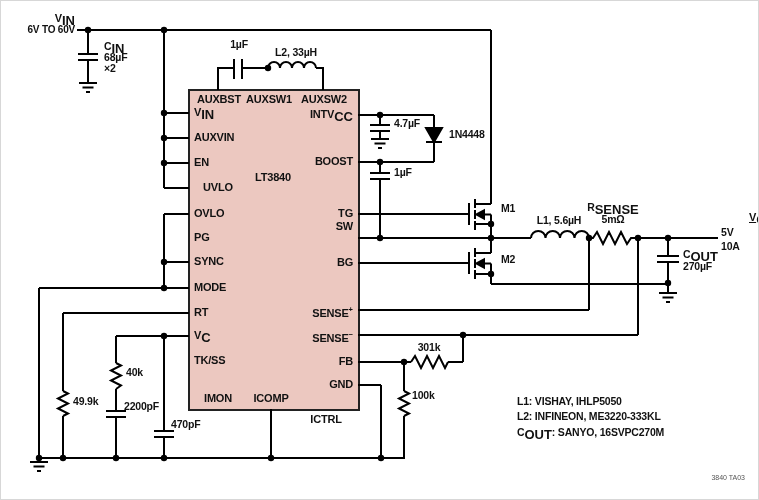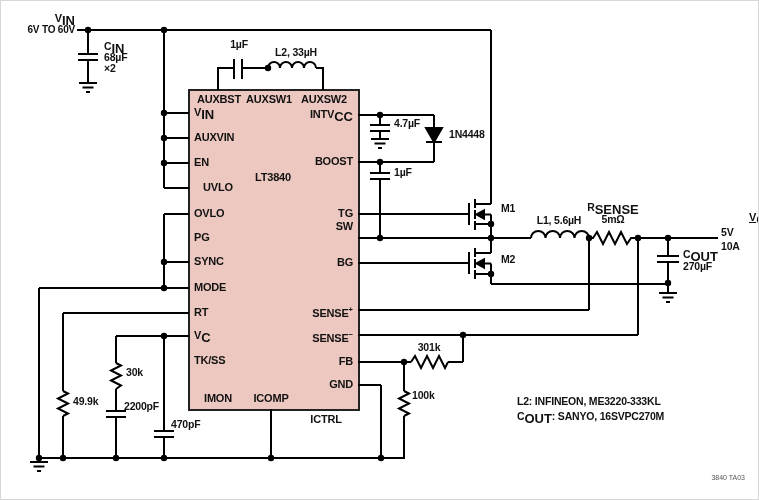--- a/index.html
+++ b/index.html
@@ -179,21 +179,21 @@
     <div class="lbl ctr" style="left:584px;top:201px;width:56px;"><span>R</span><sub>SENSE</sub></div>
     <div class="lbl ctr" style="left:584px;top:213px;width:56px;">5mΩ</div>
 
     <div class="lbl" style="left:748px;top:211px;font-size:11px;text-decoration:underline;"><span>V</span><sub>OUT</sub></div>
     <div class="lbl" style="left:720px;top:226px;">5V</div>
     <div class="lbl" style="left:720px;top:240px;">10A</div>
     <div class="lbl" style="left:682px;top:248px;"><span>C</span><sub>OUT</sub></div>
     <div class="lbl" style="left:682px;top:260px;">270µF</div>
 
     <div class="lbl" style="left:72px;top:395px;">49.9k</div>
-    <div class="lbl" style="left:125px;top:366px;">30k</div>
+    <div class="lbl" style="left:125px;top:366px;">40k</div>
     <div class="lbl" style="left:123px;top:400px;">2200pF</div>
     <div class="lbl" style="left:170px;top:418px;">470pF</div>
 
     <div class="lbl ctr" style="left:404px;top:341px;width:48px;">301k</div>
     <div class="lbl" style="left:411px;top:389px;">100k</div>
 
     <div class="pin ctr" style="left:240px;top:171px;width:64px;">LT3840</div>
 
     <div class="pin ctr" style="left:188px;top:93px;width:60px;"><span>AUXBST</span></div>
     <div class="pin ctr" style="left:238px;top:93px;width:60px;"><span>AUXSW1</span></div>
@@ -219,19 +219,20 @@
     <div class="pin rgt" style="left:255px;top:303px;width:97px;"><span>SENSE</span><sup>+</sup></div>
     <div class="pin rgt" style="left:255px;top:328px;width:97px;"><span>SENSE</span><sup>−</sup></div>
     <div class="pin rgt" style="left:255px;top:355px;width:97px;"><span>FB</span></div>
     <div class="pin rgt" style="left:255px;top:378px;width:97px;"><span>GND</span></div>
 
     <div class="pin ctr" style="left:187px;top:392px;width:60px;"><span>IMON</span></div>
     <div class="pin ctr" style="left:240px;top:392px;width:60px;"><span>ICOMP</span></div>
     <div class="pin ctr" style="left:295px;top:392px;width:60px;margin-top:21px;"><span>ICTRL</span></div>
 
     <div class="notes">
+      <div><span>L1</span><sub></sub><span>: VISHAY, IHLP5050</span></div>
       <div><span>L2</span><sub></sub><span>: INFINEON, ME3220-333KL</span></div>
       <div><span>C</span><sub>OUT</sub><span>: SANYO, 16SVPC270M</span></div>
     </div>
 
     <div class="ref">3840 TA03</div>
   </div>
 </div>
 
 </body></html>

